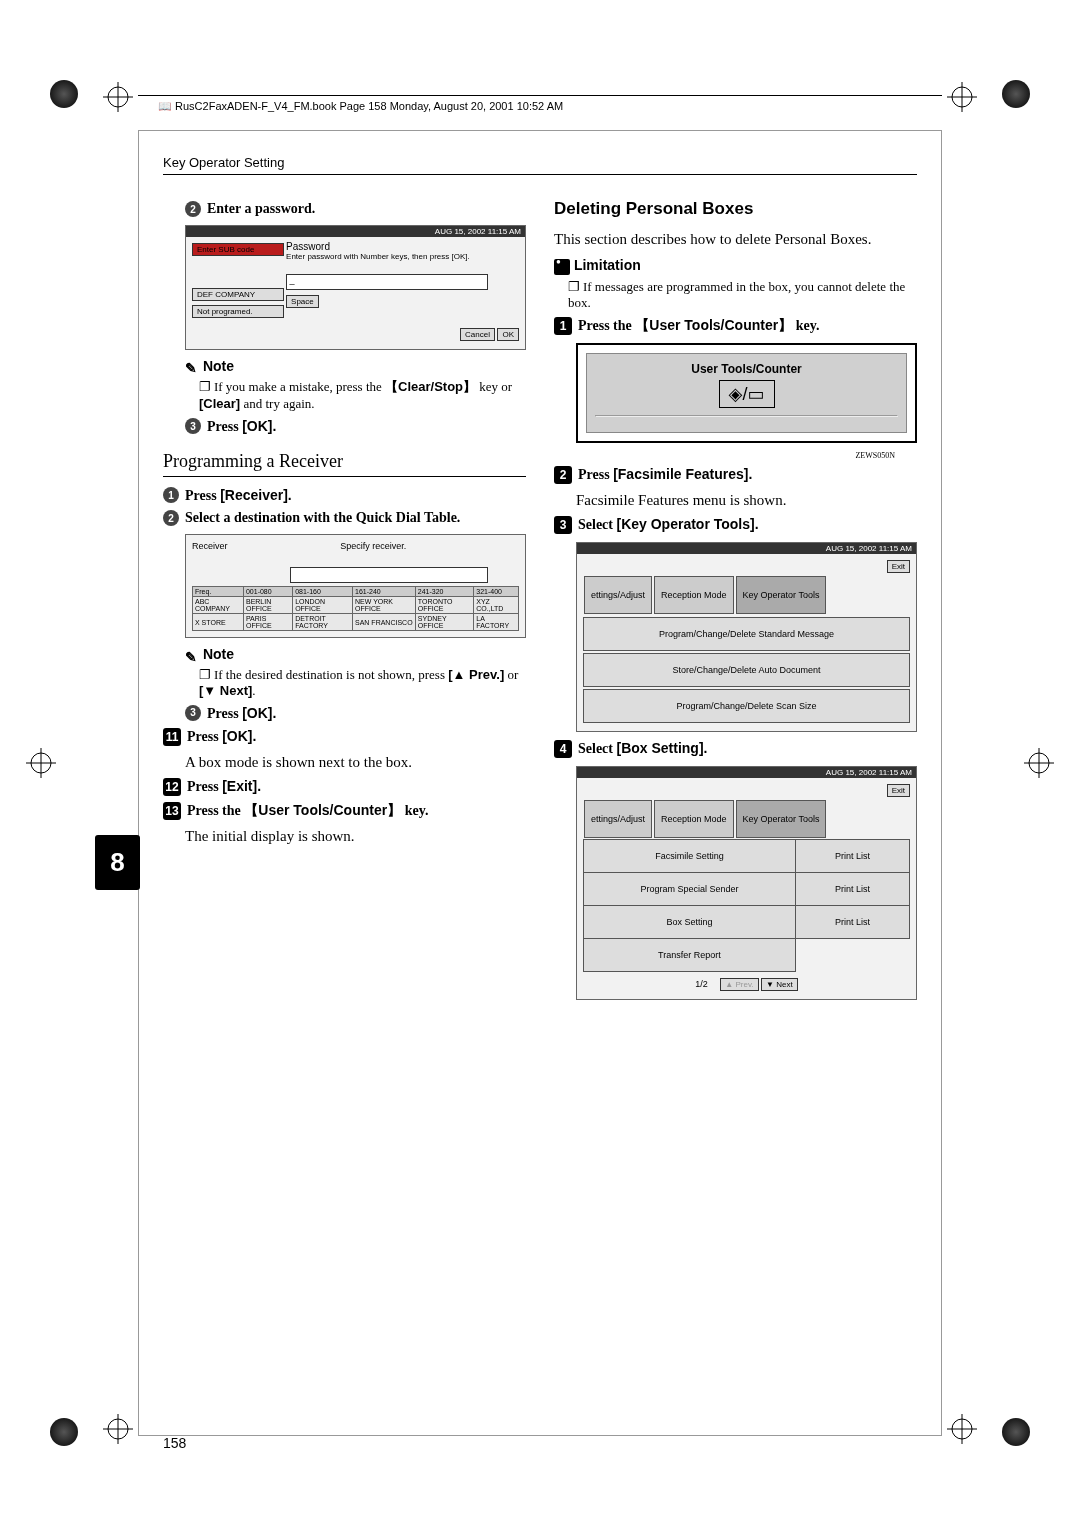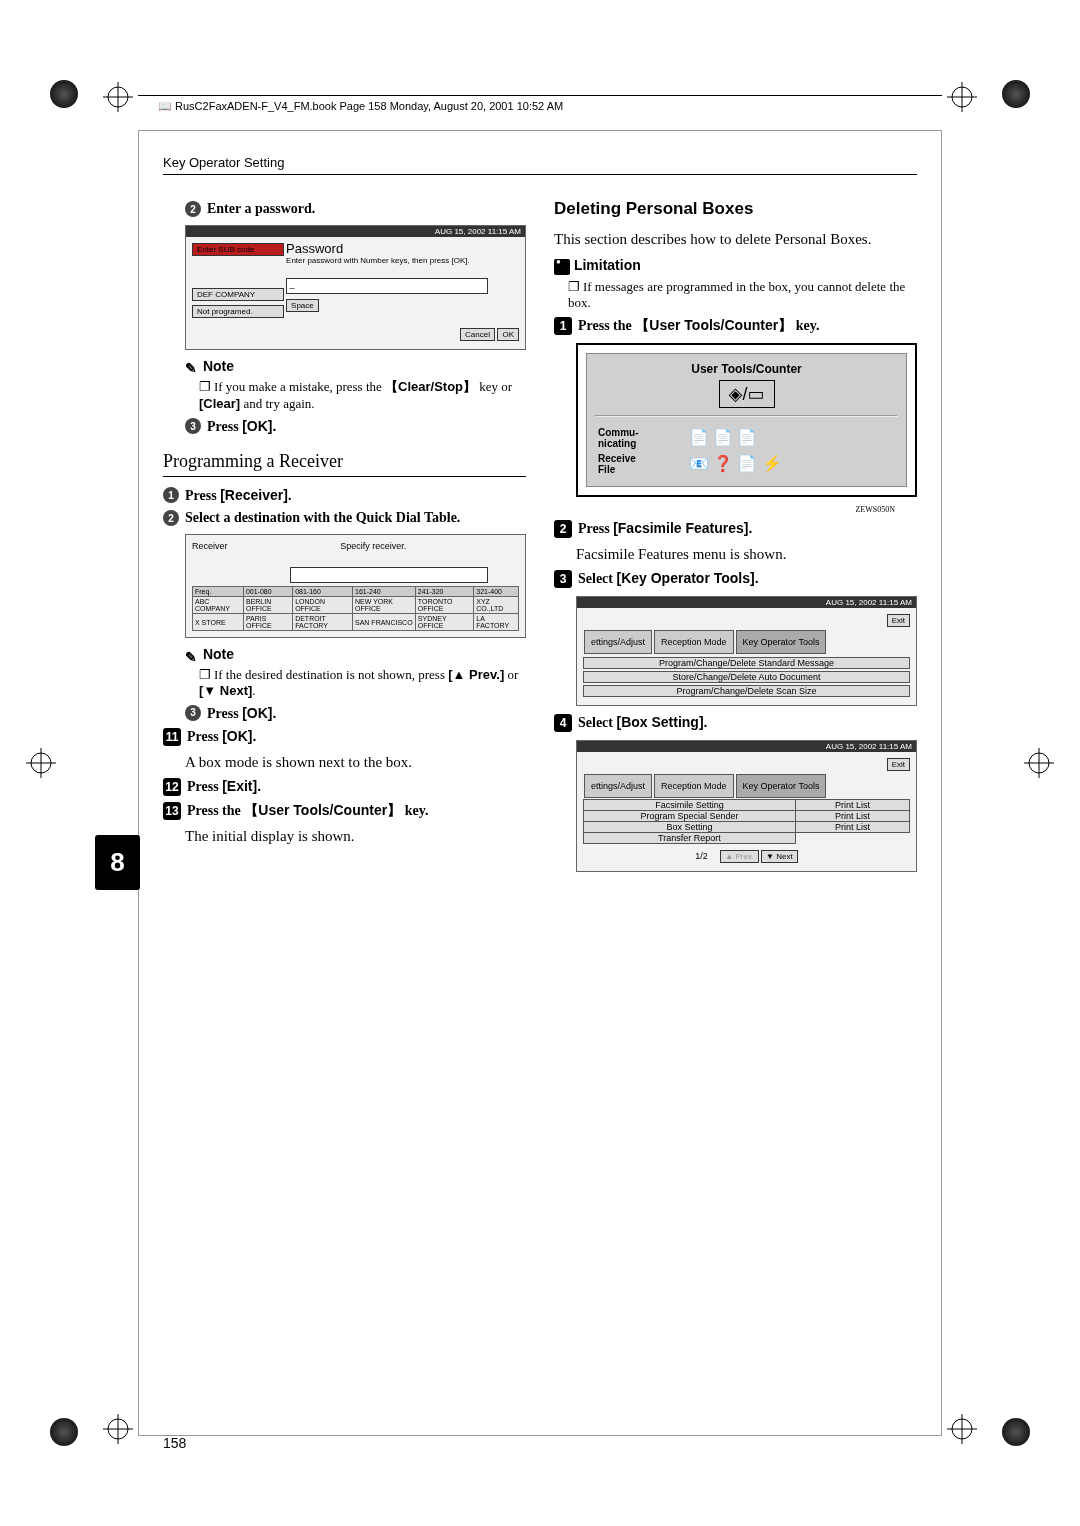--- a/index.html
+++ b/index.html
@@ -35,22 +35,22 @@
 .limitation-icon{width:16px;height:16px;display:inline-block;background:#000;border-radius:2px;vertical-align:middle;position:relative}
 .limitation-icon:after{content:"●";color:#fff;position:absolute;left:2px;top:-2px;font-size:8px}
 .key-bracket{font-weight:bold;font-family:Arial,sans-serif}
 .chapter-tab{position:absolute;left:-68px;top:680px;width:45px;height:55px;background:#000;color:#fff;font-family:Arial,sans-serif;font-weight:bold;font-size:26px;display:flex;justify-content:center;align-items:center;border-radius:3px}
 .page-num{position:absolute;left:0;bottom:-35px;font-family:Arial,sans-serif;font-size:14px}
 .quickdial-table{border:1px solid #444;width:100%;font-size:7px;border-collapse:collapse}
 .quickdial-table td{border:1px solid #666;padding:1px 2px;background:#e8e8e8}
 .quickdial-header td{background:#ccc}
 .device-screenshot{border:2px solid #000;background:#fff;margin:8px 0 8px 22px;position:relative}
 .device-inner{background:#d0d0d0;margin:8px;padding:8px;font-family:Arial,sans-serif;border:1px solid #888}
-.tool-tab{border:1px solid #555;background:#ccc;padding:6px 6px;font-size:9px;display:inline-block;margin:1px}
-.tool-row{border:1px solid #555;background:#ddd;font-size:9px;padding:0;margin:2px 0;text-align:center}
+.tool-tab{border:1px solid #555;background:#ccc;padding:13px 6px;font-size:9px;display:inline-block;margin:1px}
+.tool-row{border:1px solid #555;background:#ddd;font-size:9px;padding:11px;margin:2px 0;text-align:center}
 .img-caption{font-size:8px;text-align:right;margin-right:22px}
 .indent{margin-left:22px}
 .book-icon{width:14px;display:inline-block}
 </style>
 </head>
 <body>
 
 <div class="page">
 
   <div class="black-dot" style="left:42px;top:80px"></div>
@@ -111,21 +111,21 @@
 
         <div class="screenshot">
           <div class="scr-title-bar">AUG 15, 2002  11:15 AM</div>
           <div class="scr-sidebar">
             <div class="scr-btn" style="width:90%;background:#b91c1c">Enter SUB code</div>
             <div style="height:28px"></div>
             <div class="scr-btn" style="width:90%">DEF COMPANY</div>
             <div class="scr-btn" style="width:90%">Not programed.</div>
           </div>
           <div class="scr-main">
-            <div style="font-size:13px">Password</div>
+            <div style="font-size:10px">Password</div>
             <div style="font-size:8px">Enter password with Number keys, then press [OK].</div>
             <div style="height:10px"></div>
             <div class="scr-input">&nbsp;_</div>
             <div class="scr-btn">Space</div>
           </div>
           <div class="scr-footer">
             <span class="scr-btn">Cancel</span>
             <span class="scr-btn">OK</span>
           </div>
         </div>
@@ -221,34 +221,20 @@
         <div class="step-line">
             <span class="big-num-box">1</span>
             <span class="bold-serif"><span>Press the </span><span class="key-bracket">【</span><span class="bold-sans">User Tools/Counter</span><span class="key-bracket">】</span><span> key.</span></span>
           </div>
 
         <div class="device-screenshot">
           <div class="device-inner">
             <div style="text-align:center;font-weight:bold;font-size:12px">User Tools/Counter</div>
             <div style="text-align:center;font-size:18px;border:1px solid #000;width:50px;margin:4px auto;padding:2px">◈/▭</div>
             <hr>
-            <table style="width:100%;font-size:10px">
-              <tbody>
-                  <tr>
-                    <td style="font-weight:bold;width:30%;white-space:pre">Commu-
-nicating</td>
-                    <td style="font-size:16px">📄 📄 📄</td>
-                  </tr>
-              <tr>
-                    <td style="font-weight:bold;white-space:pre">Receive
-File</td>
-                    <td style="font-size:16px">📧 ❓ 📄 ⚡</td>
-                  </tr>
-            </tbody>
-              </table>
           </div>
         </div>
         <div class="img-caption">ZEWS050N</div>
 
         <div class="step-line">
             <span class="big-num-box">2</span>
             <span class="bold-serif"><span>Press </span><span class="bold-sans">[Facsimile Features].</span></span>
           </div>
         <div class="body-text indent">Facsimile Features menu is shown.</div>
 

